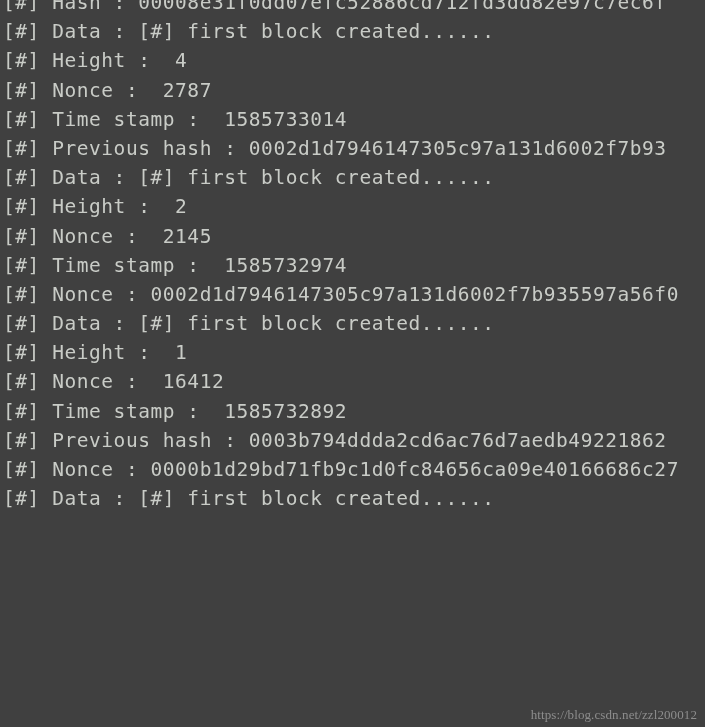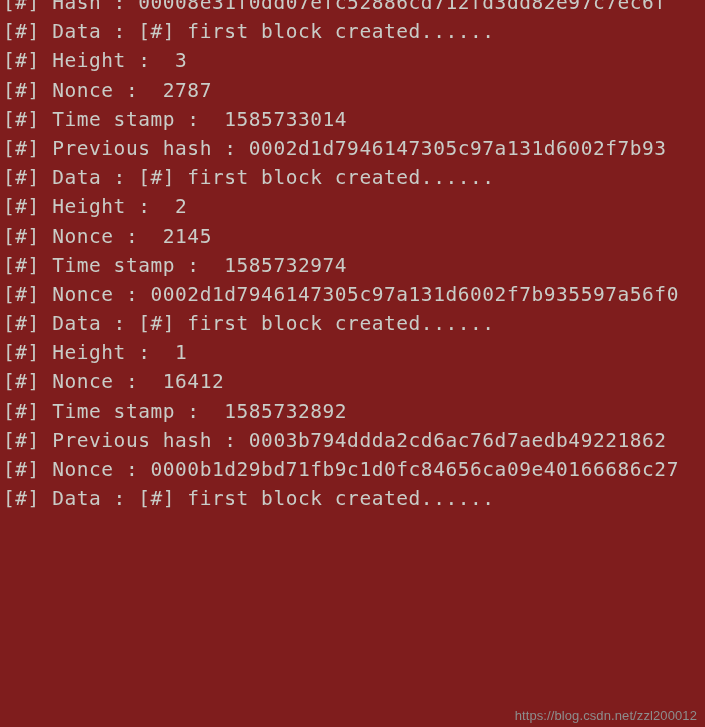--- a/index.html
+++ b/index.html
@@ -10,21 +10,21 @@
   body {
     width: 705px;
     height: 727px;
     overflow: hidden;
     font-family: "DejaVu Sans Mono", "Liberation Mono", monospace;
   }
   #terminal {
     position: relative;
     width: 705px;
     height: 727px;
-    background: #7f1d1d;
+    background: #404040;
     overflow: hidden;
     box-sizing: border-box;
   }
   #lines {
     position: absolute;
     left: 0;
     top: -12px;
     width: 705px;
   }
   .line {
@@ -35,35 +35,35 @@
     color: #c9ccc7;
     white-space: pre;
     padding-left: 3px;
     overflow: hidden;
     box-sizing: border-box;
   }
   .watermark {
     position: absolute;
     right: 8px;
     bottom: 4px;
-    font-family: Liberation Sans, sans-serif;
+    font-family: Liberation Serif, serif;
     font-size: 13px;
     color: #8d8d8d;
     letter-spacing: 0.1px;
     white-space: nowrap;
   }
 </style>
 </head>
 <body>
 
 <div id="terminal">
   <div id="lines">
     <div class="line">[#] Hash : 00008e31f0dd07efc52886cd712fd3dd82e97c7ec6f</div>
     <div class="line">[#] Data : [#] first block created......</div>
-    <div class="line">[#] Height :  3</div>
+    <div class="line">[#] Height :  4</div>
     <div class="line">[#] Nonce :  2787</div>
     <div class="line">[#] Time stamp :  1585733014</div>
     <div class="line">[#] Previous hash : 0002d1d7946147305c97a131d6002f7b93</div>
     <div class="line">[#] Data : [#] first block created......</div>
     <div class="line">[#] Height :  2</div>
     <div class="line">[#] Nonce :  2145</div>
     <div class="line">[#] Time stamp :  1585732974</div>
     <div class="line">[#] Nonce : 0002d1d7946147305c97a131d6002f7b935597a56f0</div>
     <div class="line">[#] Data : [#] first block created......</div>
     <div class="line">[#] Height :  1</div>

